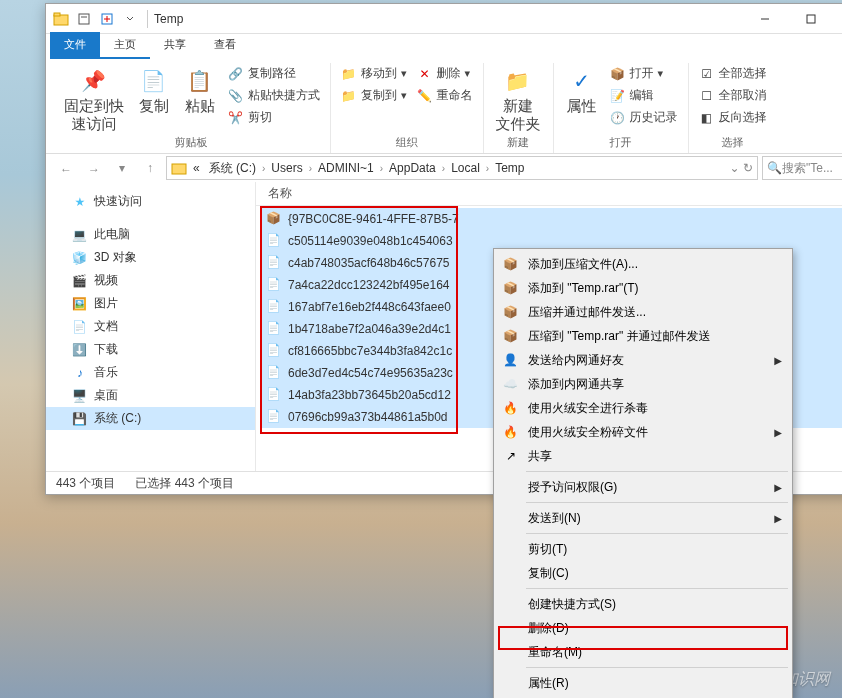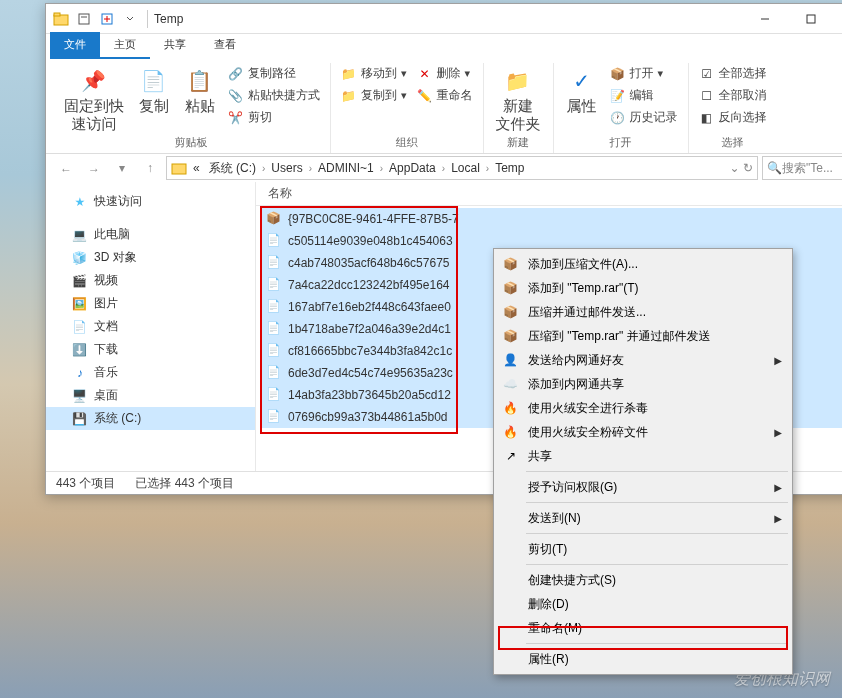--- a/index.html
+++ b/index.html
@@ -384,20 +384,23 @@
     </div>
   <div class="ctx-sep"></div>
   <div class="ctx-item">
       <span>发送到(N)</span>
       <span class="arrow">▶</span>
     </div>
   <div class="ctx-sep"></div>
   <div class="ctx-item">
       <span>剪切(T)</span>
     </div>
+  <div class="ctx-item">
+      <span>复制(C)</span>
+    </div>
   <div class="ctx-sep"></div>
   <div class="ctx-item">
       <span>创建快捷方式(S)</span>
     </div>
   <div class="ctx-item" style="position:relative">
       <span>删除(D)</span>
     </div>
   <div class="ctx-item">
       <span>重命名(M)</span>
     </div>

